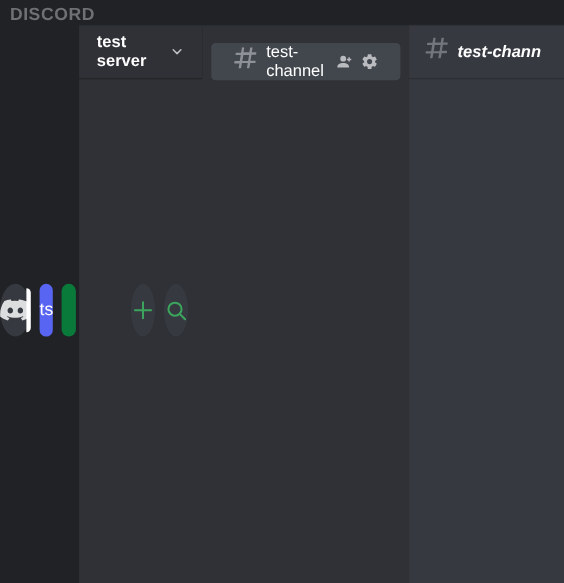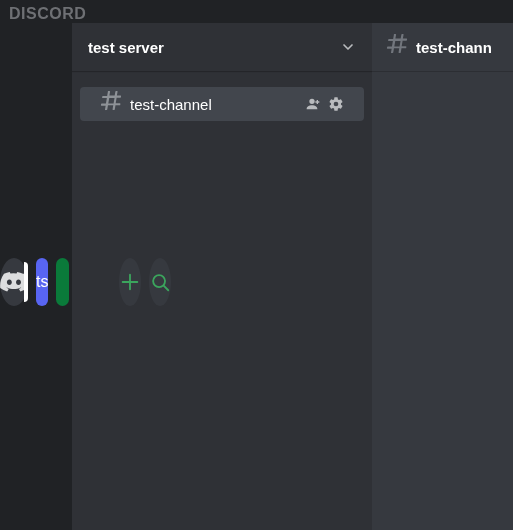--- a/index.html
+++ b/index.html
@@ -89,21 +89,21 @@
 .panel {
   flex: 1;
   display: flex;
   background: #2f3136;
 }
 .channels {
   width: 300px;
   min-width: 300px;
   background: #2f3136;
   display: flex;
-  flex-direction: column;
+  flex-direction: row;
   border-top: 1px solid #202225;
 }
 .server-header {
   height: 48px;
   display: flex;
   align-items: center;
   justify-content: space-between;
   padding: 0 16px;
   font-weight: 600;
   font-size: 15px;
@@ -135,20 +135,21 @@
   background: #36393f;
   border-top: 1px solid #202225;
 }
 .main-header {
   height: 48px;
   display: flex;
   align-items: center;
   padding: 0 14px;
   gap: 8px;
   box-shadow: 0 1px 0 rgba(4,4,5,.2);
+  font-style: italic;
 }
 .main-header .hash { color: #72767d; }
 .main-header .title { color: #fff; font-weight: 600; font-size: 15px; }
 .hash-svg { width: 22px; height: 22px; }
 </style>
 </head>
 <body>
 
 <div class="brand">DISCORD</div>
 

